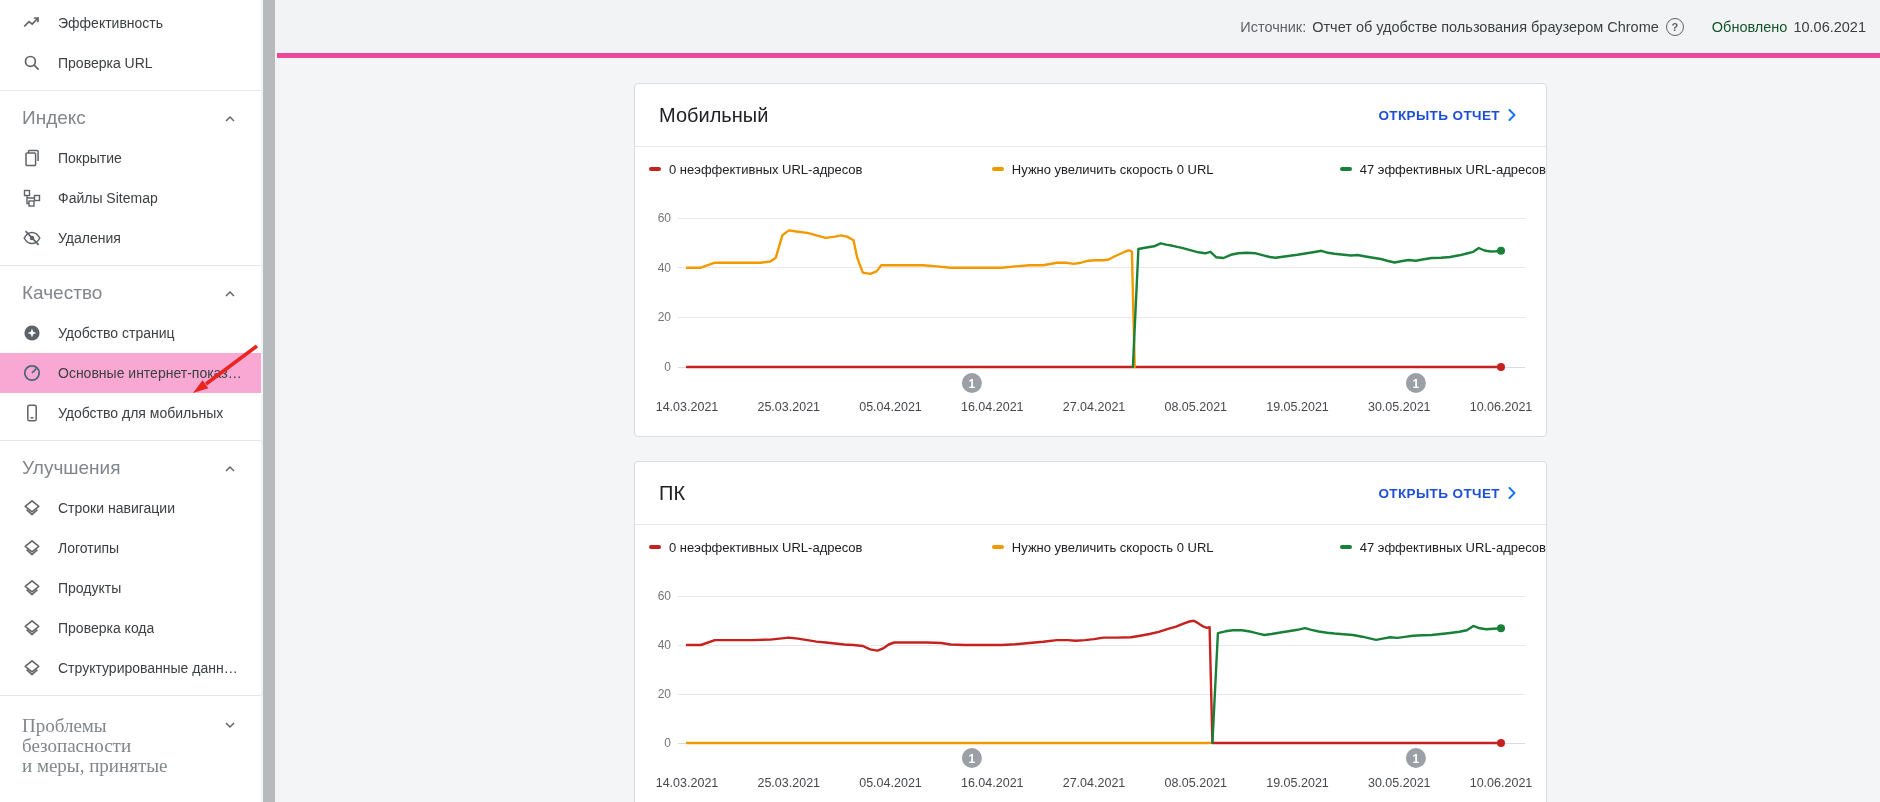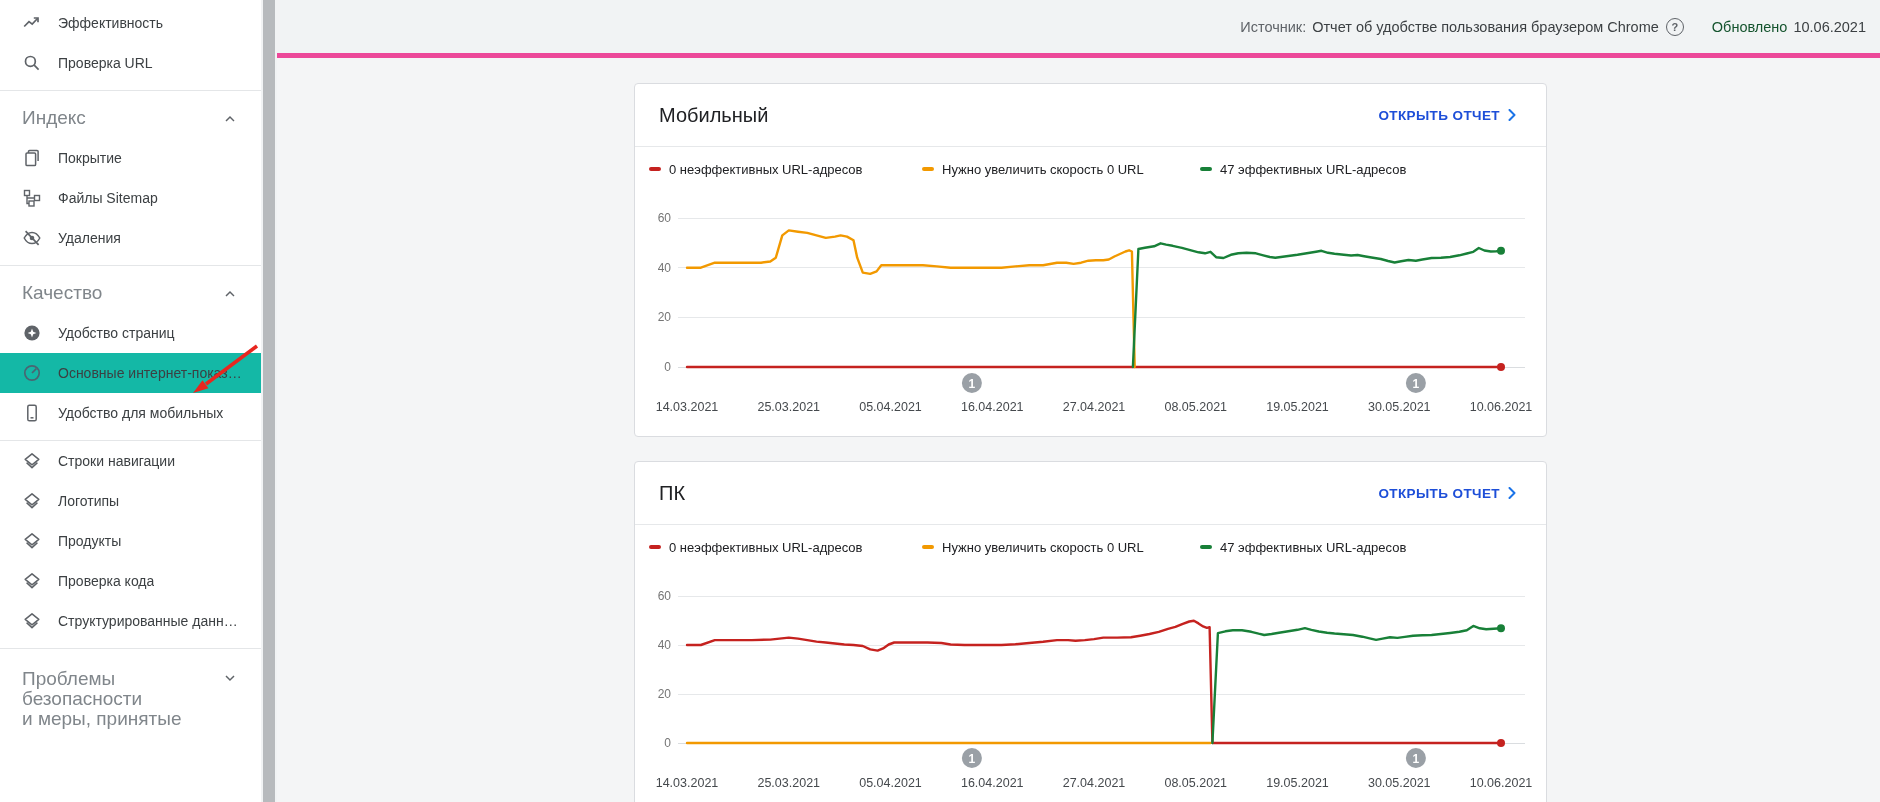--- a/index.html
+++ b/index.html
@@ -5,27 +5,27 @@
   html,body{margin:0;padding:0;}
   body{
     width:1880px;height:802px;overflow:hidden;position:relative;
     font-family:"Liberation Sans","DejaVu Sans",sans-serif;
     background:#ffffff;
   }
   
   .sidebar{position:absolute;left:0;top:0;width:277px;height:802px;background:#fff;z-index:2;}
   .sidebar-nav{position:absolute;left:0;top:0;width:261px;padding-top:3px;}
   .nav-item{display:flex;align-items:center;height:40px;padding-left:22px;cursor:pointer;}
-  .nav-item.selected{background:#14b8a6;}
+  .nav-item.selected{background:#f9a8d4;}
   .nav-icon{width:20px;height:20px;flex:none;display:flex;align-items:center;justify-content:center;}
   .nav-label{margin-left:16px;font-size:14px;color:#3c4043;white-space:nowrap;overflow:hidden;}
   .nav-divider{height:1px;background:#e4e6e8;margin-top:7px;}
   .nav-header{position:relative;display:flex;align-items:center;height:40px;margin-top:7px;
     padding-left:22px;padding-right:46px;color:#80868b;font-size:19px;}
-  .nav-header.two-line{display:block;height:auto;padding-top:13px;padding-bottom:16px;line-height:20px;}
+  .nav-header.two-line{display:block;height:auto;padding-top:13px;padding-bottom:16px;line-height:20px;font-family:Liberation Serif, serif;}
   .nav-chevron{position:absolute;right:23px;top:50%;transform:translateY(-50%);width:16px;height:16px;}
   .nav-header.two-line .nav-chevron{top:22px;}
   .sidebar-scrollbar{position:absolute;right:0;top:0;width:16px;height:802px;background:#f1f3f4;}
   .sidebar-thumb{position:absolute;left:2px;width:12px;top:0;height:802px;background:#b7babd;}
   
   .annotation-arrow{position:absolute;left:185px;top:333px;z-index:6;pointer-events:none;}
   
   .main{position:absolute;left:277px;top:0;width:1603px;height:802px;background:#f4f5f6;}
   .topbar{position:absolute;top:0;left:0;right:0;height:58px;background:#f1f3f4;
     border-bottom:5px solid #ec4899;display:flex;align-items:center;justify-content:flex-end;
@@ -38,21 +38,21 @@
   
   .card{position:absolute;left:357px;width:913px;height:354px;background:#fff;
     border:1px solid #dadce0;border-radius:4px;box-sizing:border-box;}
   .card-1{top:83px;}
   .card-2{top:461px;}
   .card-head{height:63px;display:flex;align-items:center;padding:0 30px 0 24px;
     border-bottom:1px solid #e6e8ea;box-sizing:border-box;}
   .card-title{font-size:20px;color:#202124;}
   .open-report{margin-left:auto;display:flex;align-items:center;gap:8px;color:#1d4ed8;
     font-size:13.5px;font-weight:bold;letter-spacing:.4px;cursor:pointer;}
-  .legend-row{height:44px;display:flex;align-items:center;padding-left:14px;box-sizing:border-box;}
+  .legend-row{height:44px;display:flex;align-items:center;padding-left:14px;box-sizing:border-box;justify-content:space-between;}
   .legend-item{display:flex;align-items:center;cursor:pointer;}
   .legend-item.li-0{width:273px;}
   .legend-item.li-1{width:278px;}
   .legend-dash{width:12px;height:4px;border-radius:2px;margin-right:8px;flex:none;}
   .legend-label{font-size:13px;color:#202124;white-space:nowrap;}
   .chart-svg{display:block;}
 </style>
 </head>
 <body>
 
@@ -141,20 +141,26 @@
       <div class="nav-item">
         <span class="nav-icon">
           <svg width="20" height="20" viewBox="0 0 20 20" fill="none" stroke="#5f6368" stroke-width="1.5">
             <rect x="5.8" y="2.2" width="8.4" height="15.6" rx="1.6"></rect>
             <line x1="8.5" y1="14.8" x2="11.5" y2="14.8"></line>
           </svg>
         </span>
         <span class="nav-label">Удобство для мобильных</span>
       </div>
       <div class="nav-divider"></div>
+      <div class="nav-header">
+        <span>Улучшения</span>
+        <span class="nav-chevron"><svg width="16" height="16" viewBox="0 0 20 20" fill="none" stroke="#5f6368" stroke-width="1.8">
+            <path d="M5 12.5 L10 7.5 L15 12.5"></path>
+          </svg></span>
+      </div>
       <div class="nav-item">
         <span class="nav-icon">
           <svg width="20" height="20" viewBox="0 0 20 20" fill="none" stroke="#5f6368" stroke-width="1.5" stroke-linejoin="round">
             <path d="M10 2.8 L16.8 8.3 L10 13.8 L3.2 8.3 Z"></path>
             <path d="M4.6 11.6 L10 16.6 L15.4 11.6"></path>
           </svg>
         </span>
         <span class="nav-label">Строки навигации</span>
       </div>
       <div class="nav-item">

